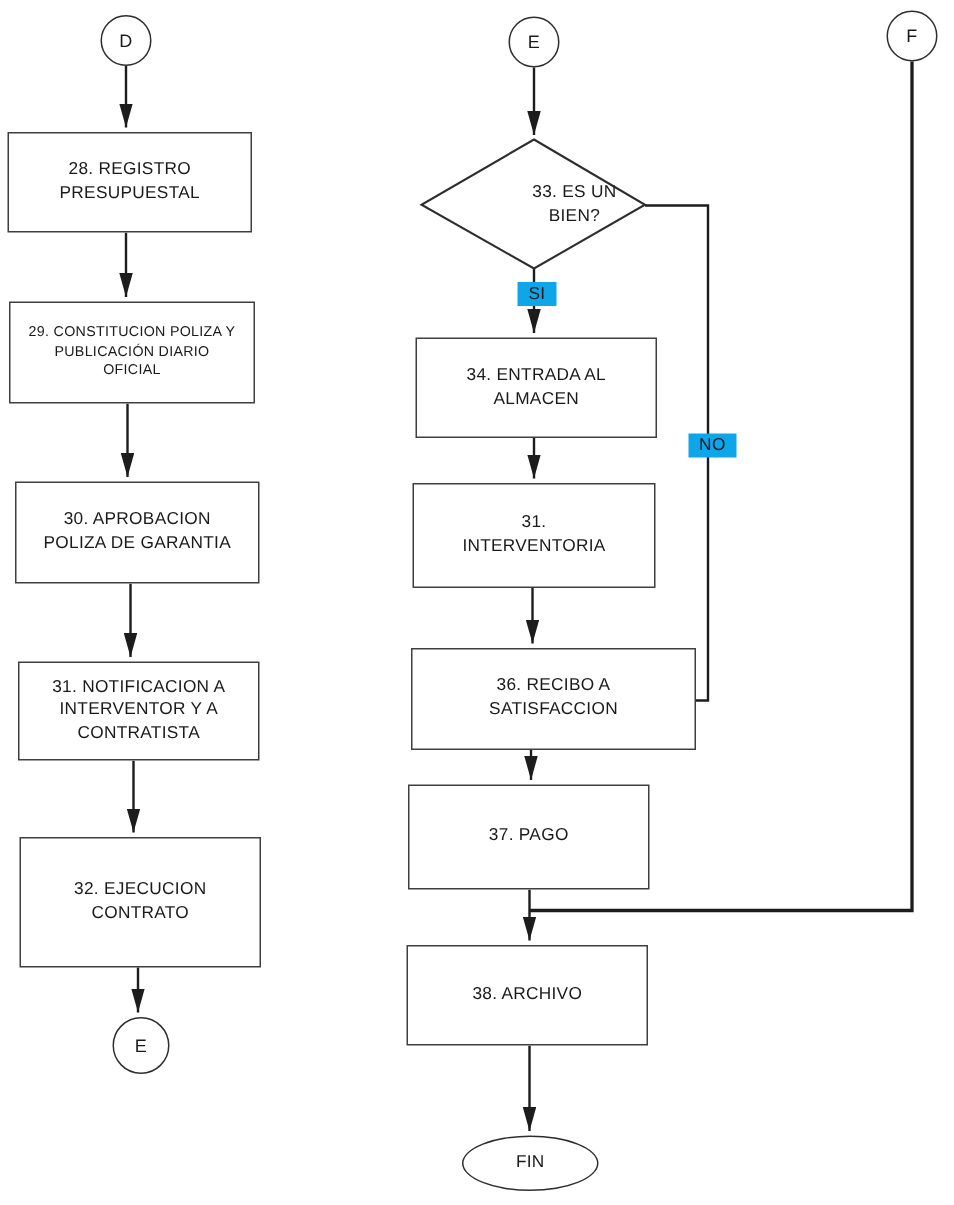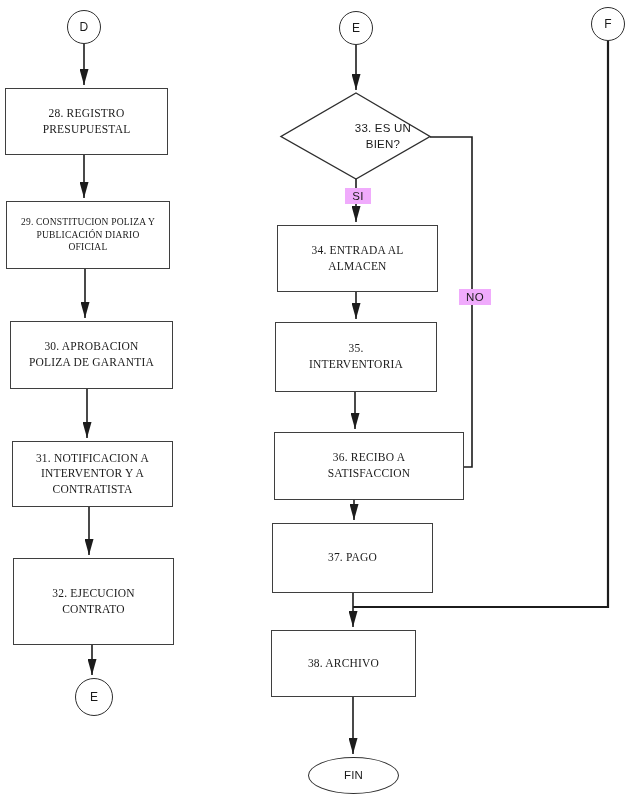--- a/index.html
+++ b/index.html
@@ -4,27 +4,27 @@
 <style>
   html,body{margin:0;padding:0;background:#fff;}
   #stage{
     position:relative;width:636px;height:803px;background:#ffffff;
     font-family:"Liberation Sans","DejaVu Sans",sans-serif;
     color:#1a1a1a;overflow:hidden;
   }
   #wires{position:absolute;left:0;top:0;width:636px;height:803px;}
   .node{position:absolute;display:flex;align-items:center;justify-content:center;
     background:#ffffff;box-sizing:border-box;text-align:center;}
-  .box{border:1.5px solid #3f3f3f;font-family:Liberation Serif, serif;}
+  .box{border:1.5px solid #3f3f3f;}
   .lbl{white-space:pre-line;font-size:11.5px;line-height:1.35;letter-spacing:.2px;}
   .lbl.small{font-size:9.5px;line-height:1.3;}
   .circle{border:1.2px solid #2e2e2e;border-radius:50%;}
   .circle .lbl{font-size:12px;}
   .ellipse{border:1.2px solid #2e2e2e;border-radius:50%;}
-  .edge-label{position:absolute;background:#f0abfc;padding:0 2px;font-size:11.5px;
+  .edge-label{position:absolute;background:#0ea5e9;padding:0 2px;font-size:11.5px;
     letter-spacing:.3px;display:flex;align-items:center;justify-content:center;}
   .diamond-label{position:absolute;display:flex;align-items:center;justify-content:flex-end;
     text-align:center;}
 </style>
 </head>
 <body>
 
 <div id="stage">
 
   <svg id="wires" width="636" height="803" viewBox="0 0 636 803" fill="none" stroke="#1c1c1c" stroke-width="1.6">
@@ -110,34 +110,34 @@
   <div class="edge-label" style="left:459px;top:289px;width:28px;height:16px">
     <span>NO</span>
   </div>
 
   <div class="node box" style="left:277px;top:225px;width:161px;height:67px">
     <span class="lbl">34. ENTRADA AL
 ALMACEN</span>
   </div>
 
   <div class="node box" style="left:275px;top:322px;width:162px;height:70px">
-    <span class="lbl">35.
+    <span class="lbl">31.
 INTERVENTORIA</span>
   </div>
 
   <div class="node box" style="left:274px;top:432px;width:190px;height:68px">
     <span class="lbl">36. RECIBO A
 SATISFACCION</span>
   </div>
 
   <div class="node box" style="left:272px;top:523px;width:161px;height:70px">
     <span class="lbl">37. PAGO</span>
   </div>
 
-  <div class="node box" style="left:271px;top:630px;width:145px;height:67px">
+  <div class="node box" style="left:271px;top:630px;width:161px;height:67px">
     <span class="lbl">38. ARCHIVO</span>
   </div>
 
   <div class="node ellipse" style="left:308px;top:757px;width:91px;height:37px">
     <span class="lbl">FIN</span>
   </div>
 
 </div>
 
 </body></html>

